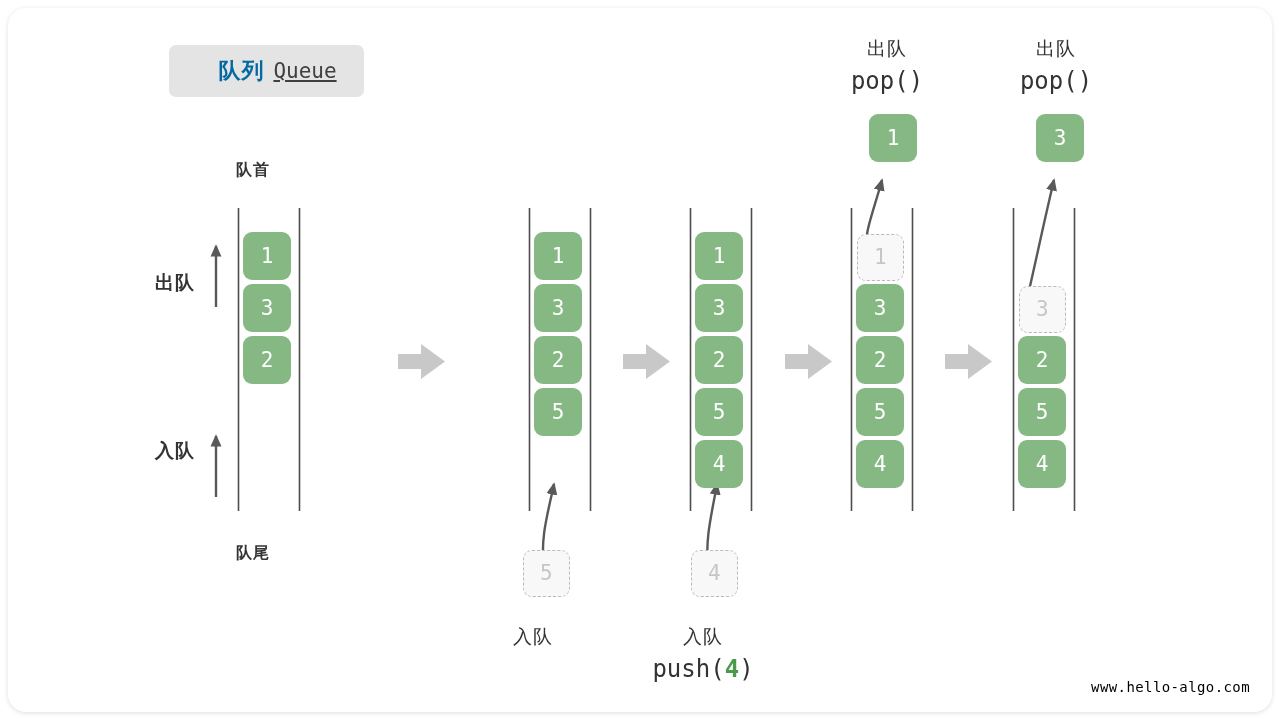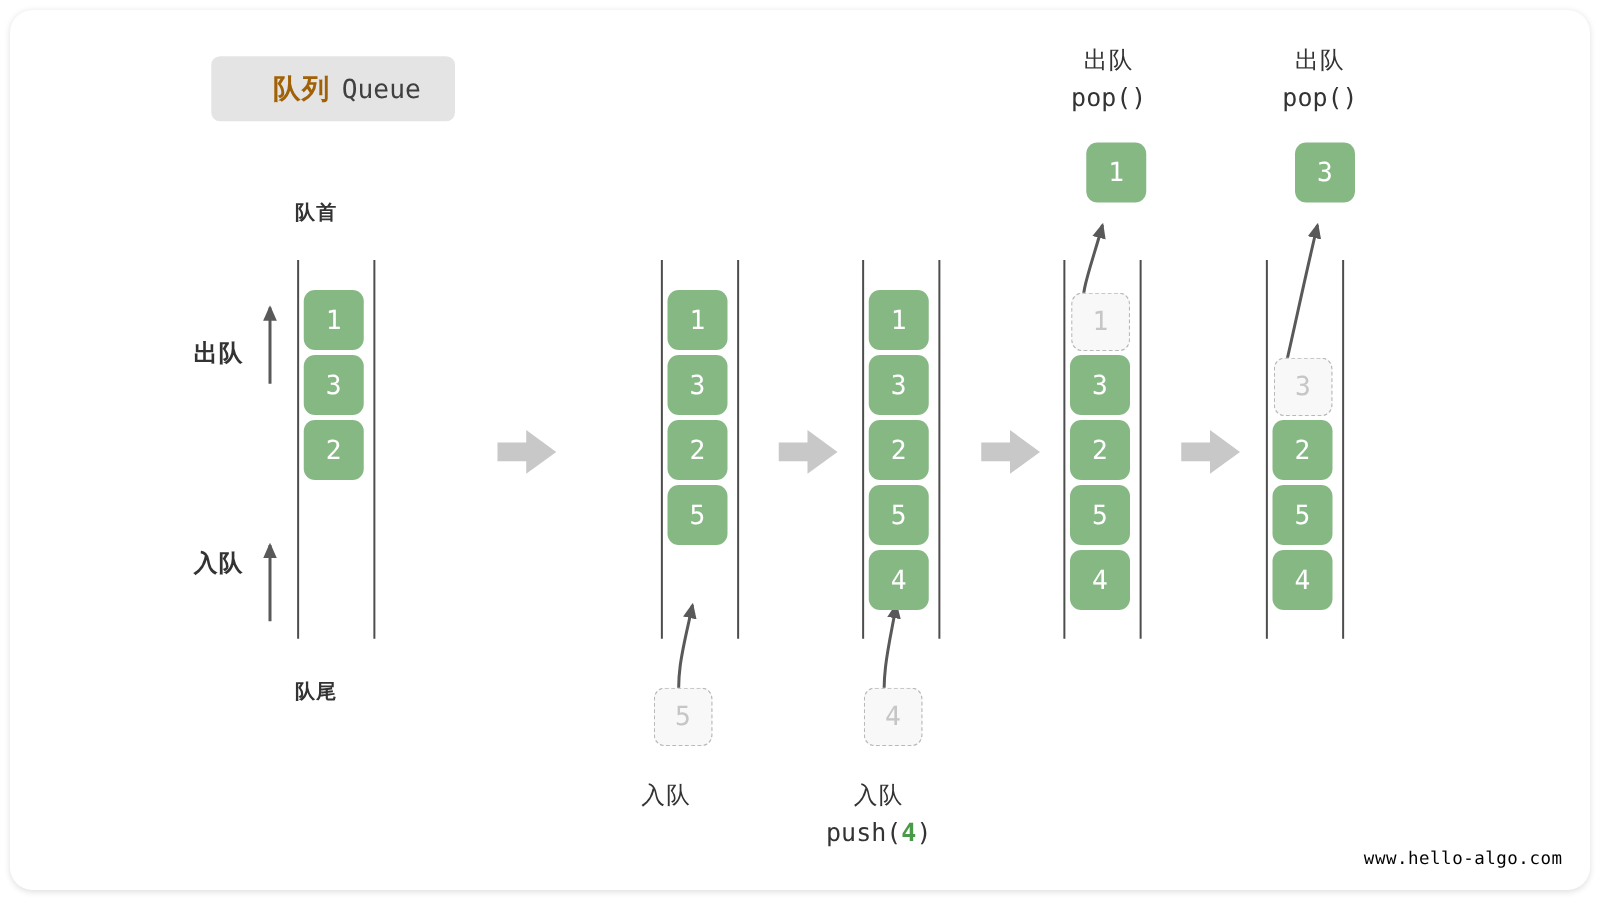--- a/index.html
+++ b/index.html
@@ -12,38 +12,38 @@
     background:#ffffff;border-radius:18px;
     box-shadow:0 1px 5px rgba(0,0,0,0.13);
   }
   .layer{position:absolute;left:0;top:0;width:1264px;height:704px;}
   
   #title-badge{
     position:absolute;left:161px;top:37px;width:195px;height:52px;
     background:#e4e4e4;border-radius:7px;
     display:flex;align-items:center;justify-content:center;gap:9px;
   }
-  #title-badge .cn{font-size:22px;font-weight:bold;color:#a16207;letter-spacing:1px;margin-left:22px;}
-  #title-badge .en{font-family:"DejaVu Sans Mono","Liberation Mono",monospace;font-size:21px;color:#404040;}
+  #title-badge .cn{font-size:22px;font-weight:bold;color:#0369a1;letter-spacing:1px;margin-left:22px;}
+  #title-badge .en{font-family:"DejaVu Sans Mono","Liberation Mono",monospace;font-size:21px;color:#404040;text-decoration:underline;}
   
   .hdr-label{
     position:absolute;font-size:16px;font-weight:bold;color:#333333;
     letter-spacing:1px;white-space:nowrap;
   }
   .op-label{
     position:absolute;font-size:19px;font-weight:bold;color:#333333;
     letter-spacing:1px;white-space:nowrap;
   }
   .caption{
     position:absolute;text-align:center;white-space:nowrap;line-height:1.55;
   }
   .caption .cn{display:block;font-size:19px;color:#333333;font-weight:normal;letter-spacing:1px;}
   .caption .code{
     display:block;font-family:"DejaVu Sans Mono","Liberation Mono",monospace;
-    font-size:20px;color:#333333;
+    font-size:24px;color:#333333;
   }
   .caption .code em{font-style:normal;color:#4a9a4a;font-weight:bold;}
   
   .cell{
     position:absolute;width:48px;height:48px;border-radius:9px;
     background:#86b884;color:#ffffff;
     display:flex;align-items:center;justify-content:center;
     font-family:"DejaVu Sans Mono","Liberation Mono",monospace;
     font-size:21px;
   }

